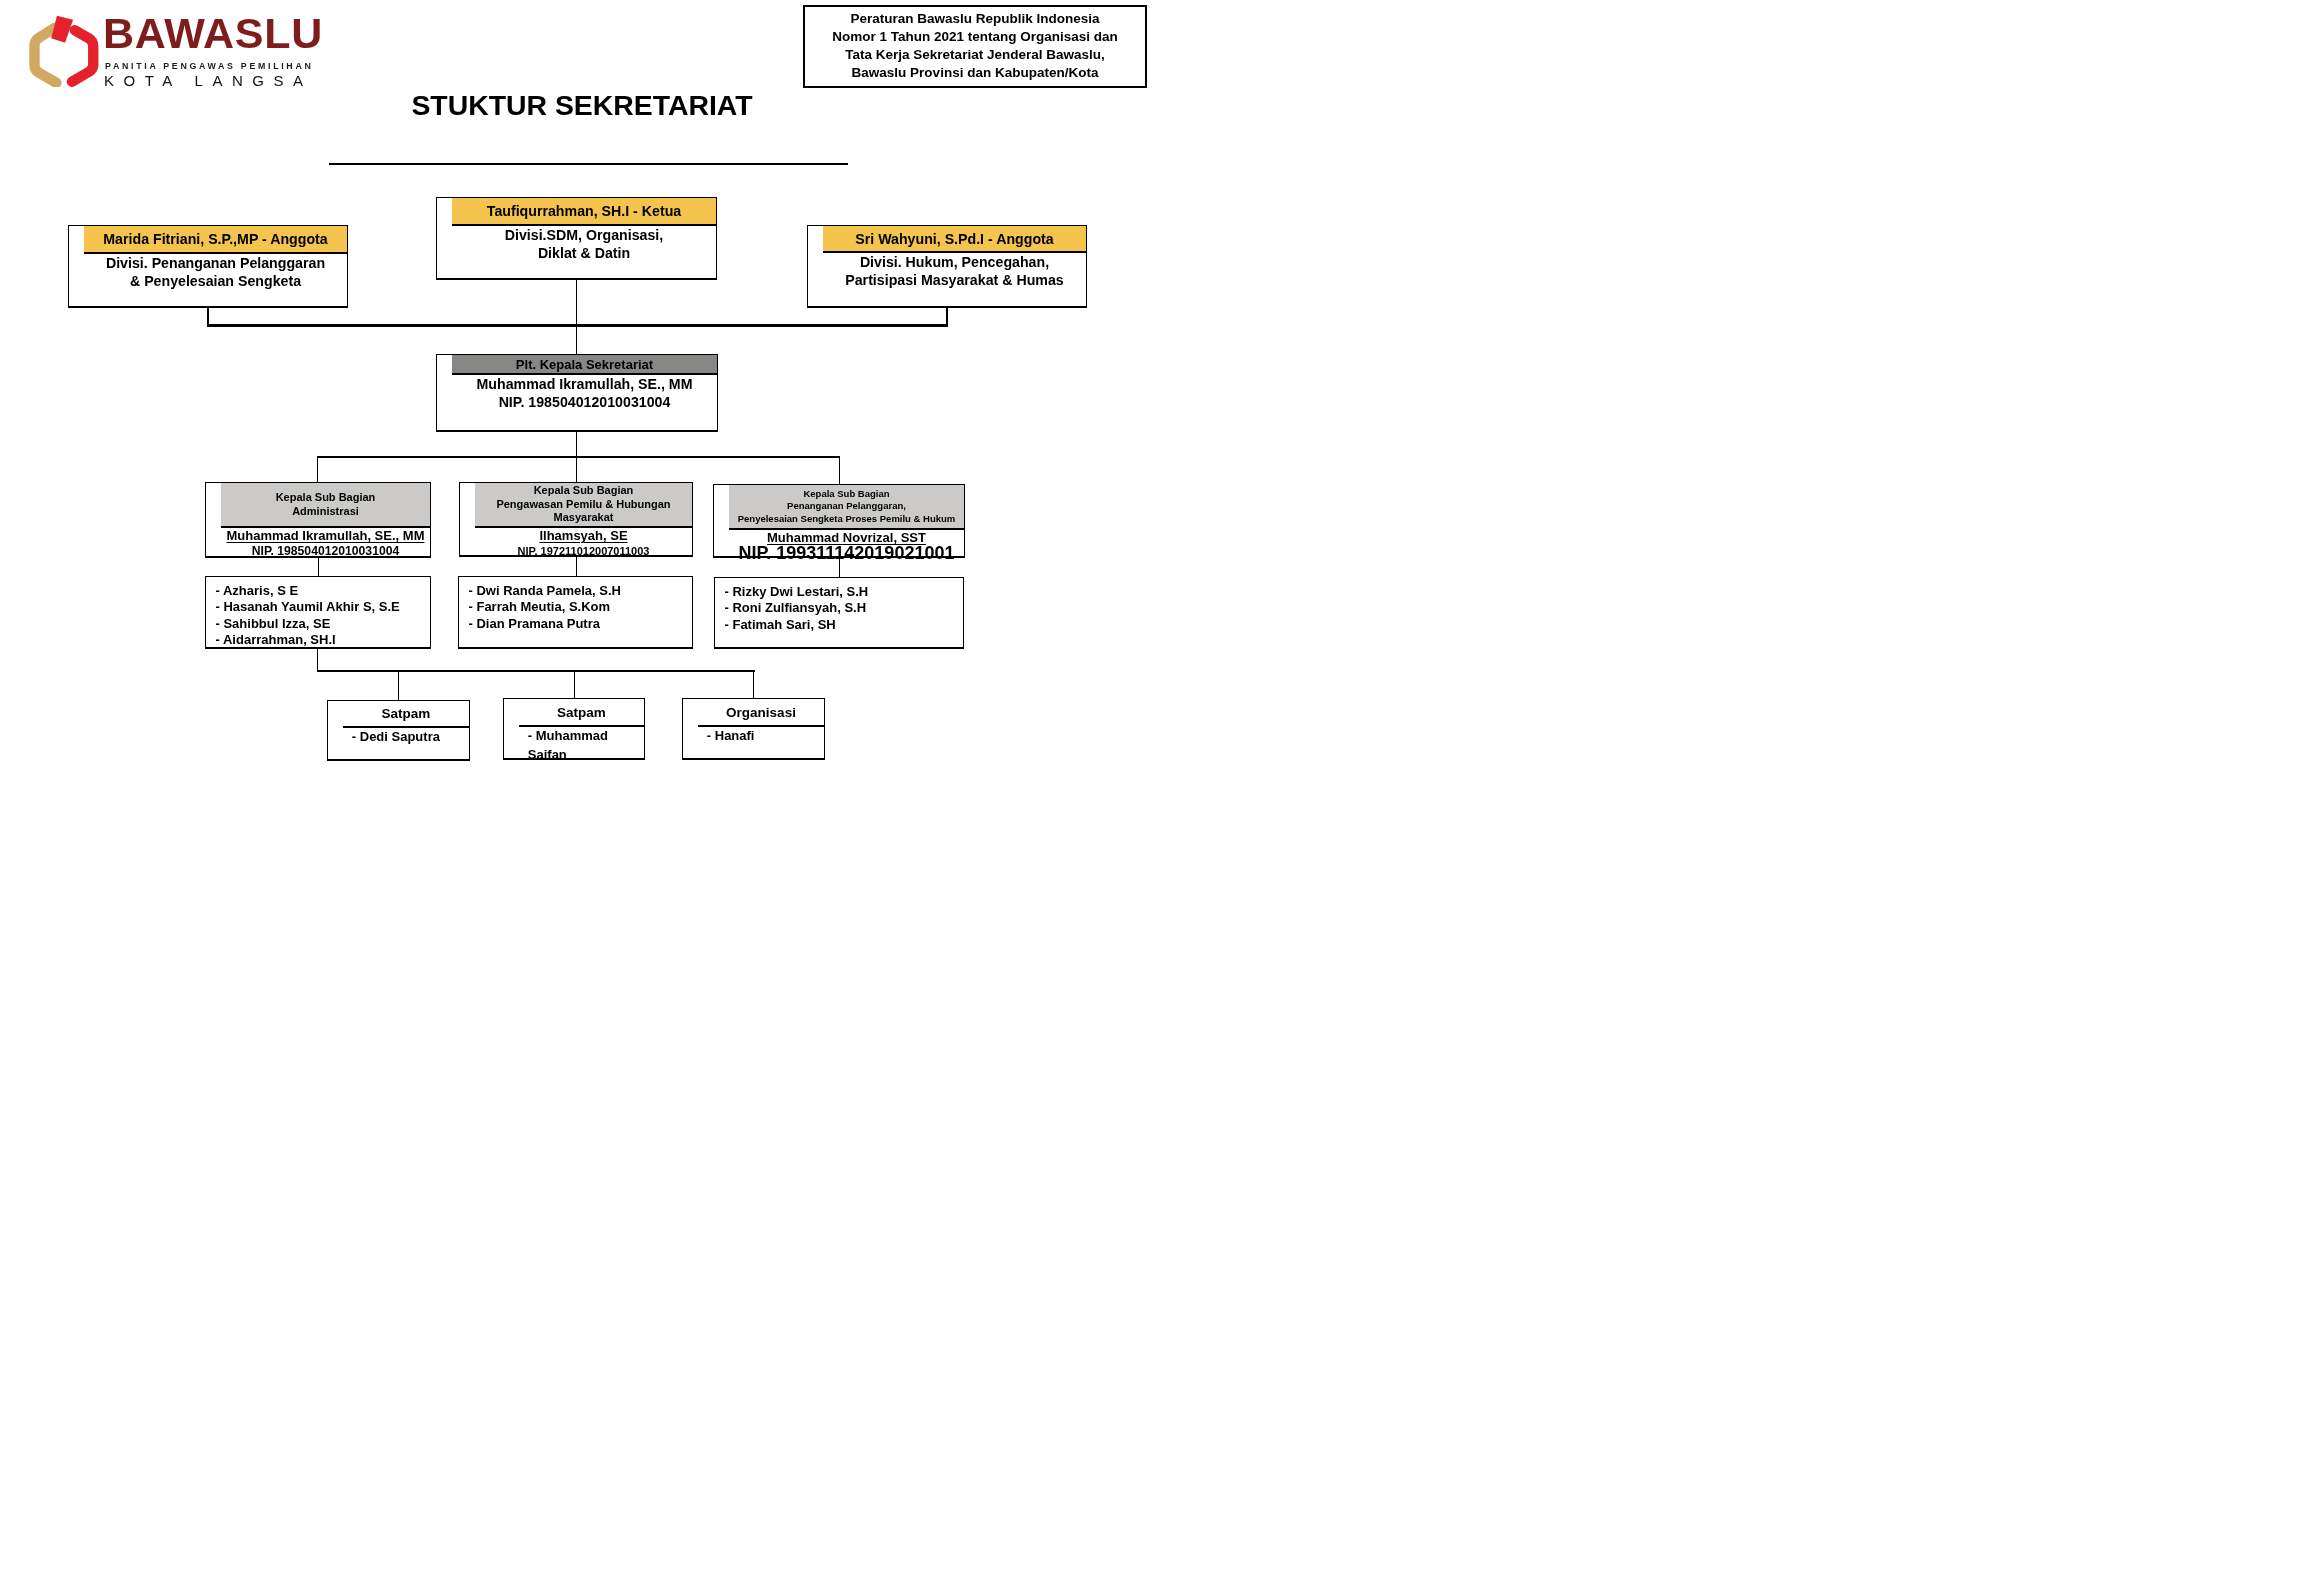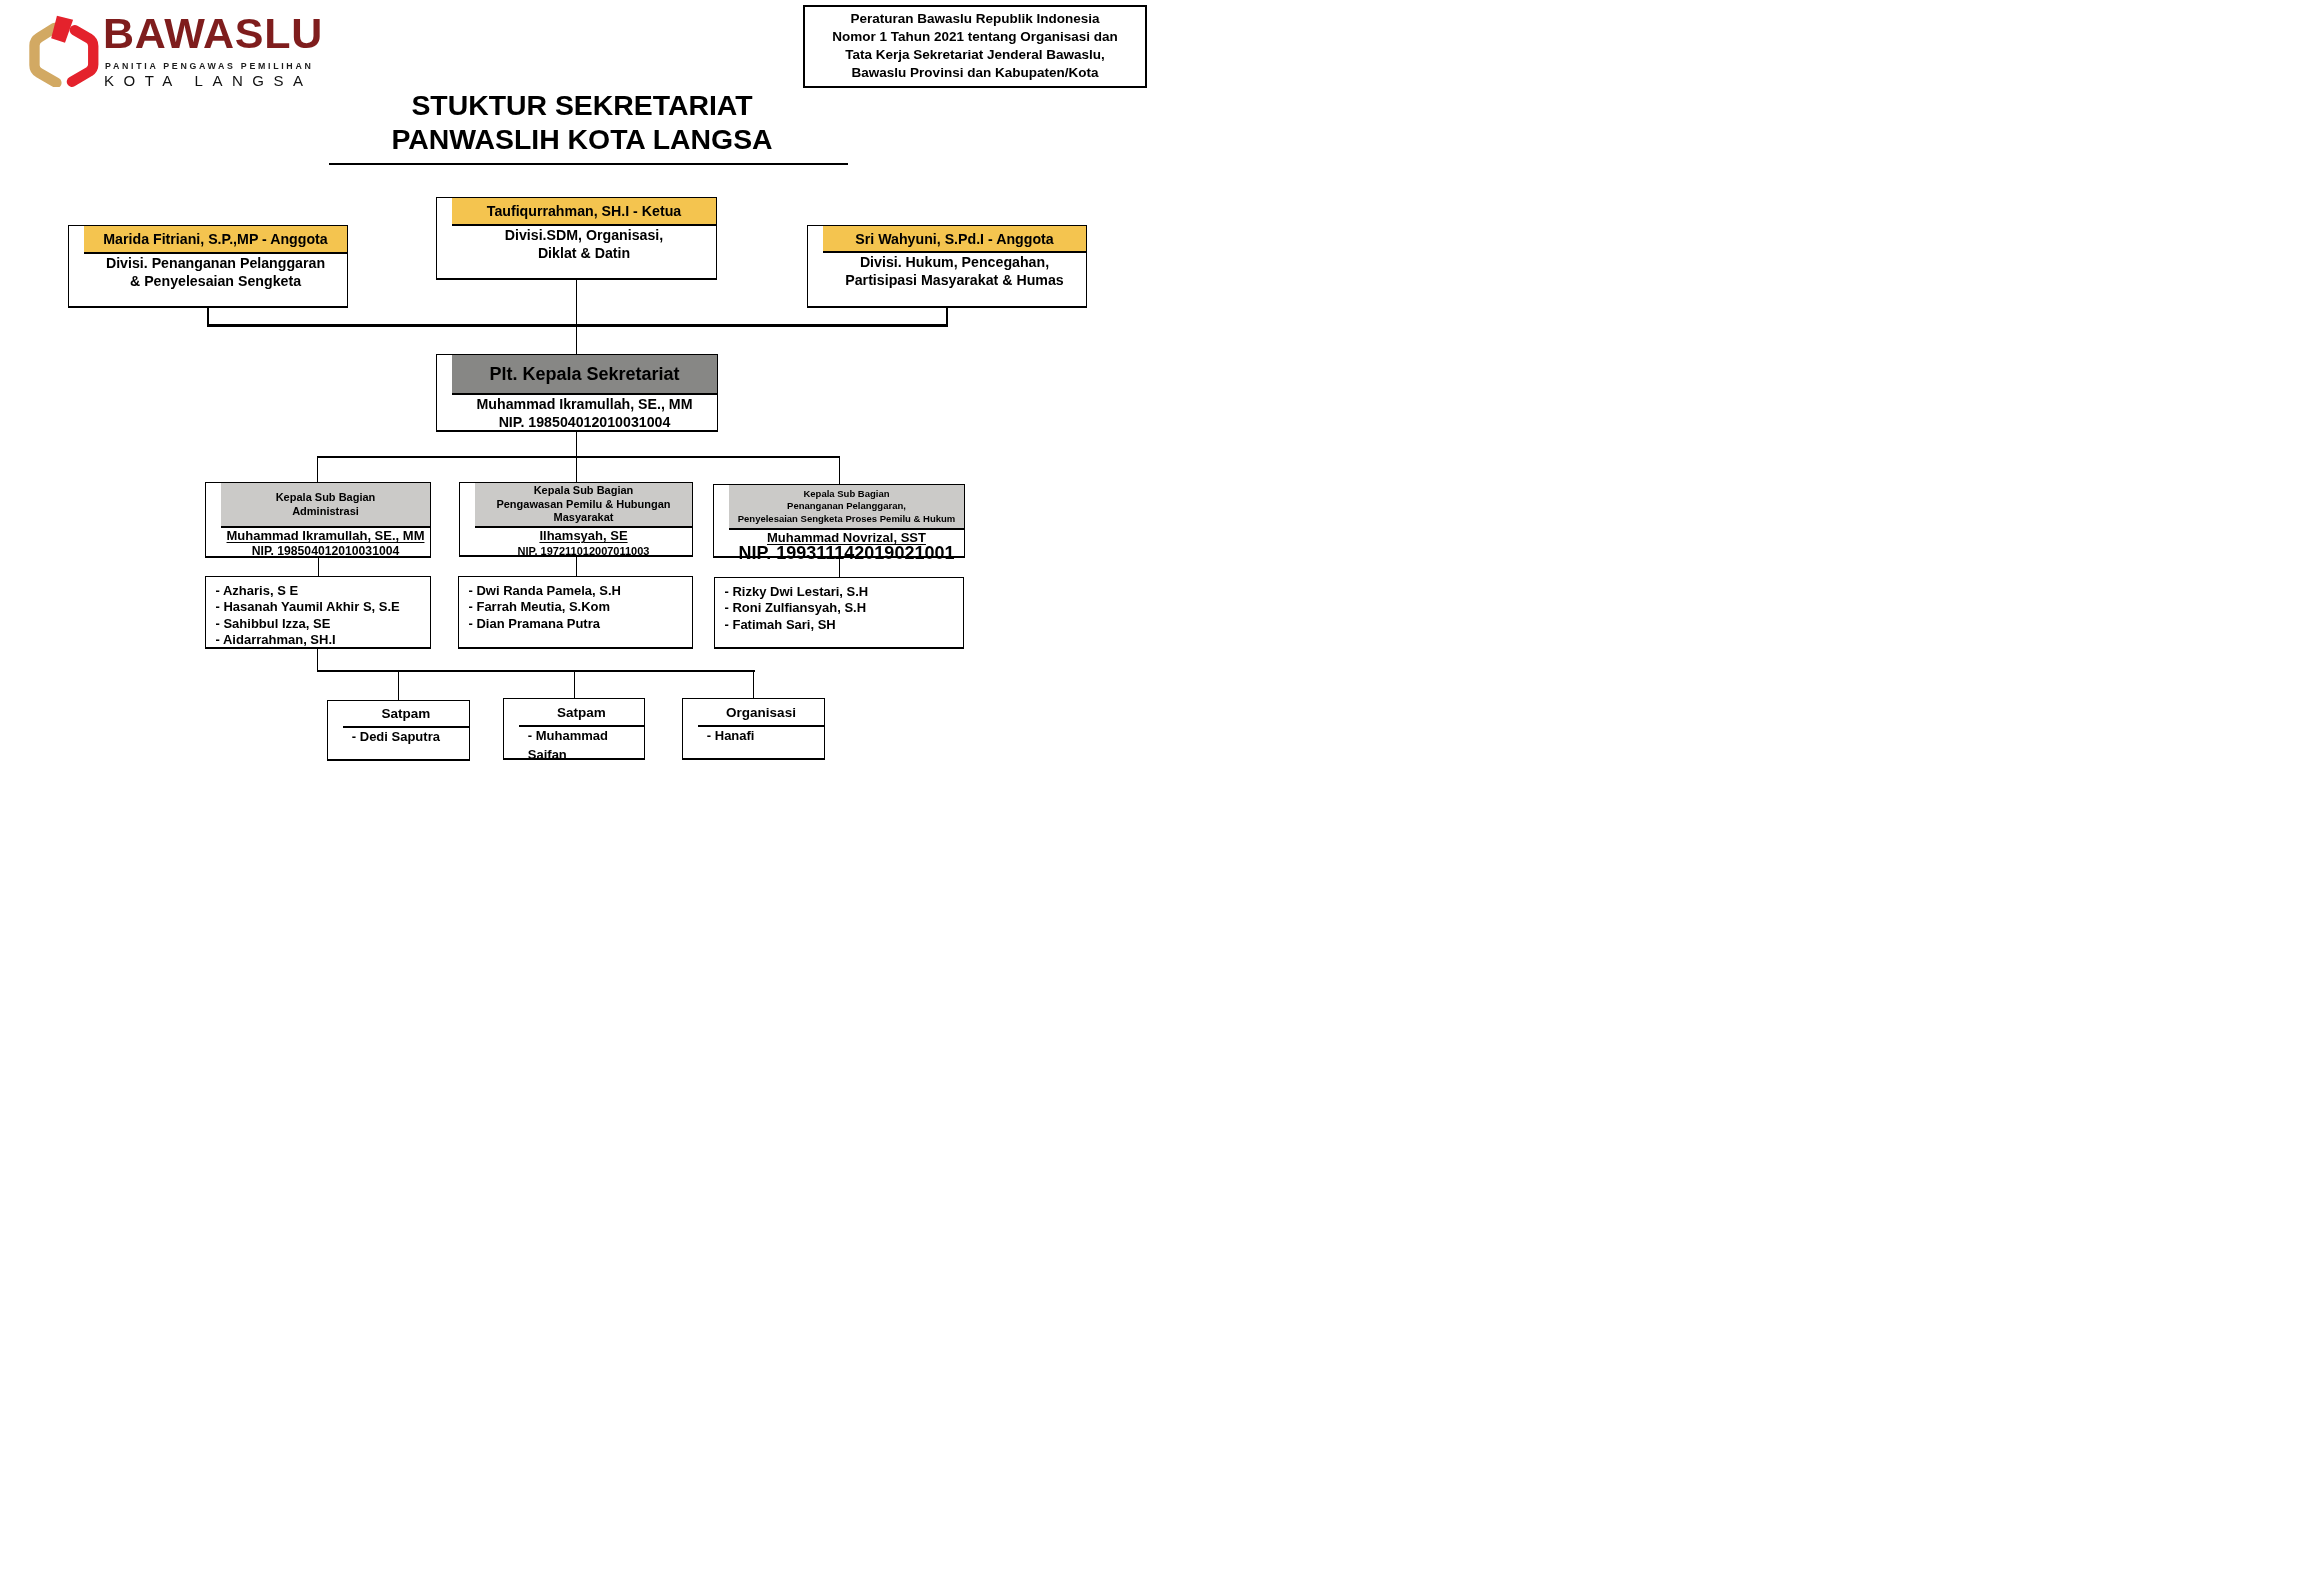--- a/index.html
+++ b/index.html
@@ -65,21 +65,20 @@
 
   <div class="note-box">
     <div>Peraturan Bawaslu Republik Indonesia</div>
     <div>Nomor 1 Tahun 2021 tentang  Organisasi dan</div>
     <div>Tata Kerja Sekretariat Jenderal Bawaslu,</div>
     <div>Bawaslu Provinsi dan Kabupaten/Kota</div>
   </div>
 
   <div class="title">
     <div>STUKTUR SEKRETARIAT</div>
-    <div>PANWASLIH KOTA LANGSA</div>
   </div>
   <div class="title-underline"></div>
 
   <div class="node" style="left:68px;top:225px;width:280px;height:83px">
     <div class="hd amber" style="height:28px">Marida Fitriani, S.P.,MP - Anggota</div>
     <div class="bd">
       <div>Divisi. Penanganan Pelanggaran</div>
       <div>&amp; Penyelesaian Sengketa</div>
     </div>
   </div>
@@ -94,21 +93,21 @@
 
   <div class="node" style="left:807px;top:225px;width:280px;height:83px">
     <div class="hd amber" style="height:27px">Sri Wahyuni, S.Pd.I - Anggota</div>
     <div class="bd">
       <div>Divisi. Hukum, Pencegahan,</div>
       <div>Partisipasi Masyarakat &amp; Humas</div>
     </div>
   </div>
 
   <div class="node" style="left:436px;top:354px;width:282px;height:78px">
-    <div class="hd gray-dk" style="height:40px;font-size:18px">Plt. Kepala Sekretariat</div>
+    <div class="hd gray-dk" style="height:20px;font-size:13px">Plt. Kepala Sekretariat</div>
     <div class="bd">
       <div>Muhammad Ikramullah, SE., MM</div>
       <div>NIP. 198504012010031004</div>
     </div>
   </div>
 
   <div class="node" style="left:205px;top:482px;width:226px;height:76px">
     <div class="hd gray-lt sub-hd" style="height:45px">
       <div>
         <div>Kepala Sub Bagian</div>

